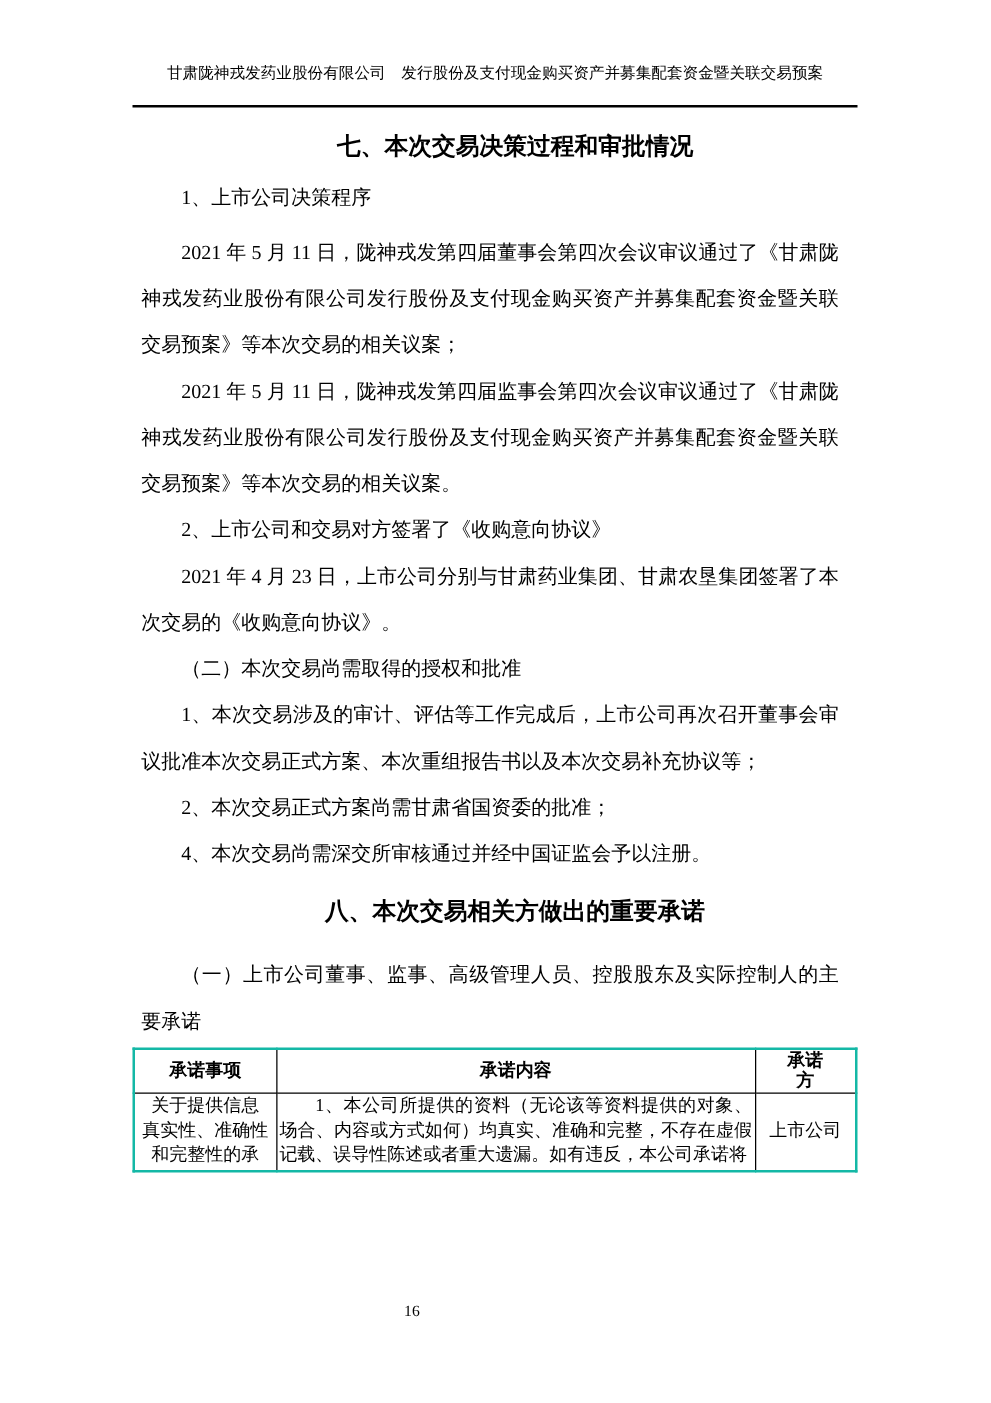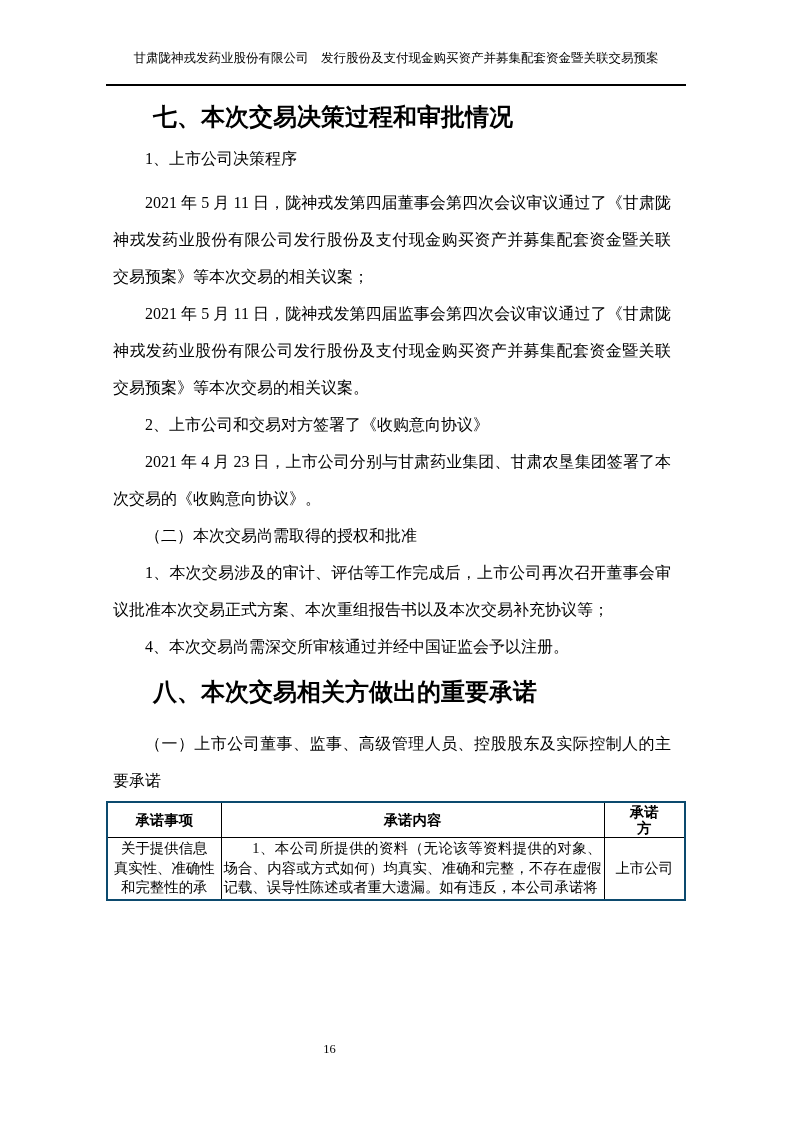--- a/index.html
+++ b/index.html
@@ -31,40 +31,40 @@
     position: absolute;
     top: 99px;
     left: 113px;
     width: 558px;
     font-size: 16px;
     line-height: 37px;
     text-align: justify;
   }
   .h-major {
     margin: 0;
-    font-size: 24px;
+    font-size: 19px;
     font-weight: bold;
     line-height: 37px;
     padding-left: 40px;
-    text-align: left;
+    text-align: center;
   }
   .h-major.second { margin-top: 9px; }
   .sub, .item, .para { margin: 0; text-indent: 2em; }
   .sub-first { margin-top: 8px; }
   .item-first { margin-top: 4px; }
   .para-first { margin-top: 7px; }
   .sub8 { margin-top: 14px; }
   
   .commit-table {
     border-collapse: collapse;
     table-layout: fixed;
     width: 578px;
     margin-left: -7px;
     margin-top: 2px;
-    border: 2px solid #0c4a6e;
+    border: 2px solid #14b8a6;
     font-size: 14.4px;
     text-align: center;
     text-indent: 0;
   }
   .commit-table th, .commit-table td {
     border: 1px solid #000000;
     vertical-align: middle;
     padding: 1px 2px;
   }
   .commit-table th {
@@ -112,20 +112,21 @@
 
     <p class="para">2021 年 5 月 11 日，陇神戎发第四届监事会第四次会议审议通过了《甘肃陇神戎发药业股份有限公司发行股份及支付现金购买资产并募集配套资金暨关联交易预案》等本次交易的相关议案。</p>
 
     <p class="item">2、上市公司和交易对方签署了《收购意向协议》</p>
 
     <p class="para">2021 年 4 月 23 日，上市公司分别与甘肃药业集团、甘肃农垦集团签署了本次交易的《收购意向协议》。</p>
 
     <p class="sub">（二）本次交易尚需取得的授权和批准</p>
 
     <p class="item">1、本次交易涉及的审计、评估等工作完成后，上市公司再次召开董事会审议批准本次交易正式方案、本次重组报告书以及本次交易补充协议等；</p>
+    <p class="item">2、本次交易正式方案尚需甘肃省国资委的批准；</p>
     <p class="item">4、本次交易尚需深交所审核通过并经中国证监会予以注册。</p>
 
     <h2 class="h-major second">八、本次交易相关方做出的重要承诺</h2>
 
     <p class="sub sub8">（一）上市公司董事、监事、高级管理人员、控股股东及实际控制人的主要承诺</p>
 
     <table class="commit-table">
       <colgroup>
         <col style="width:114px">
         <col style="width:383px">

